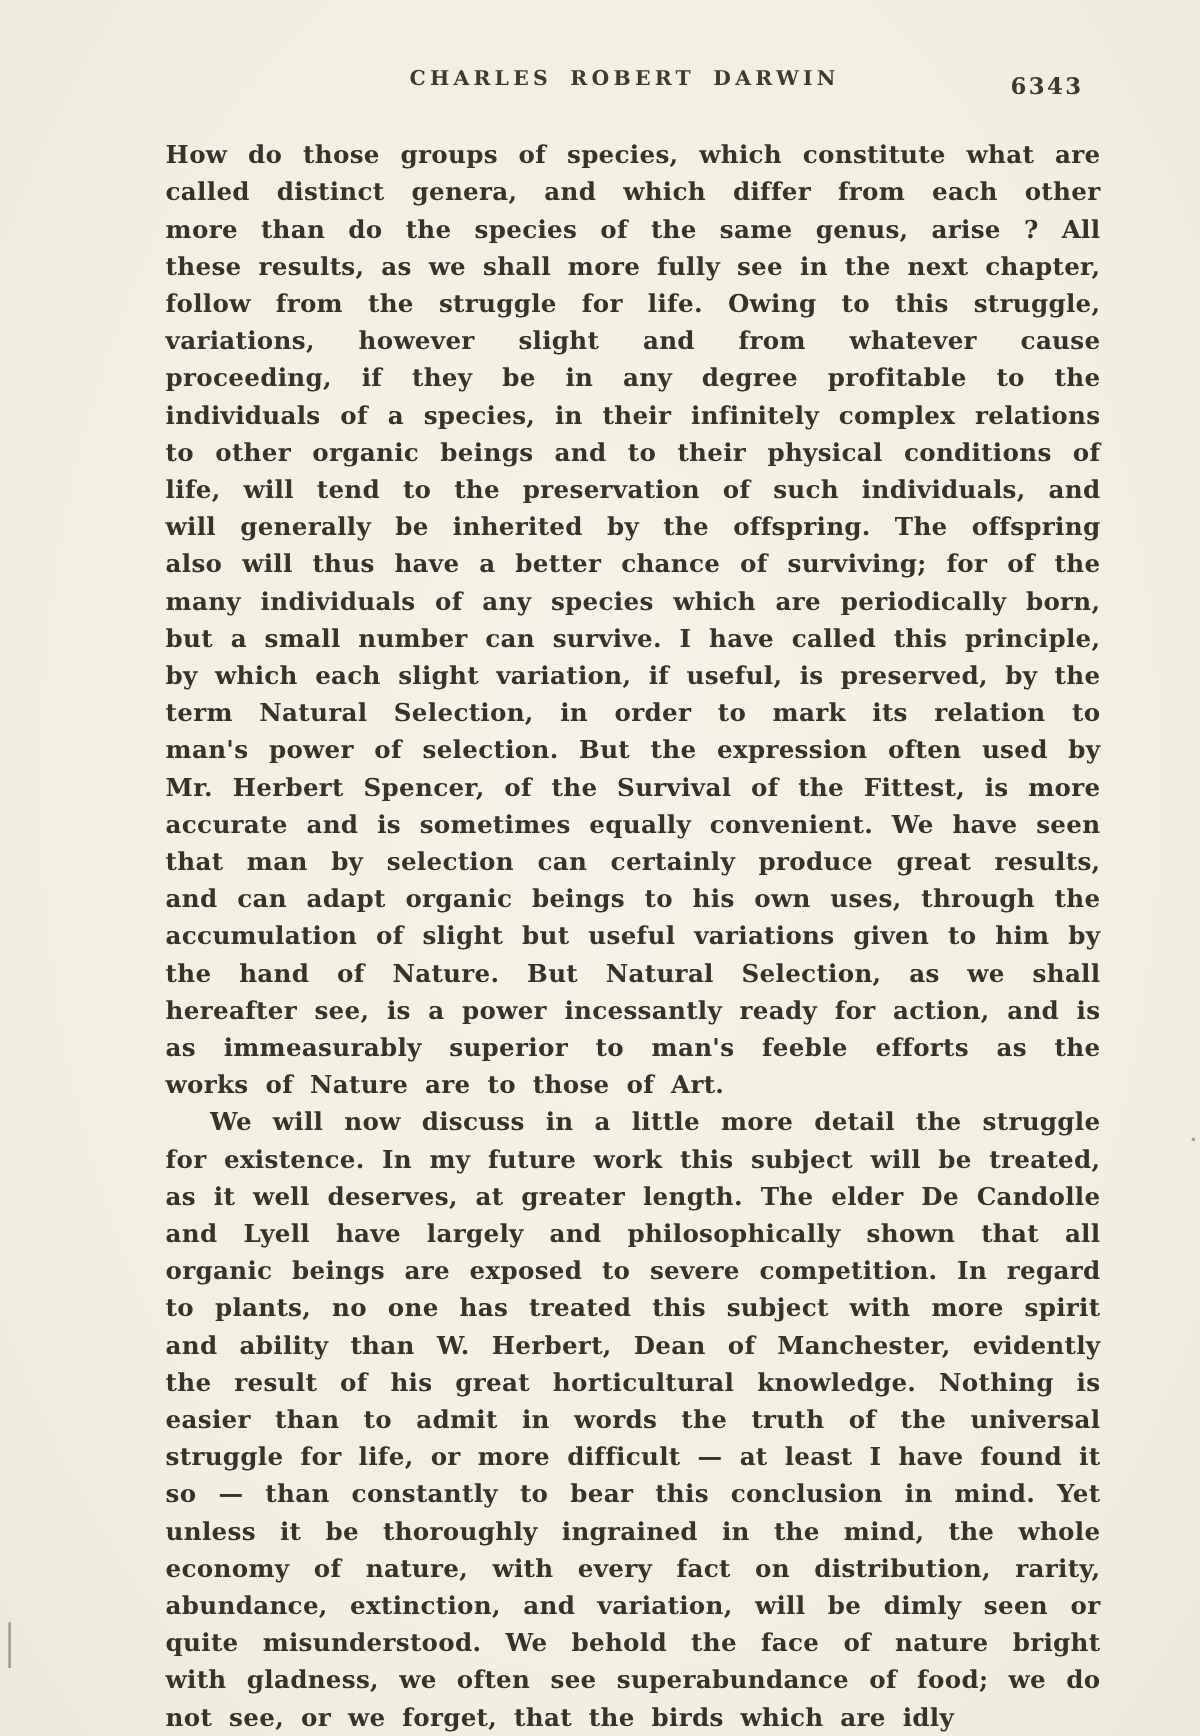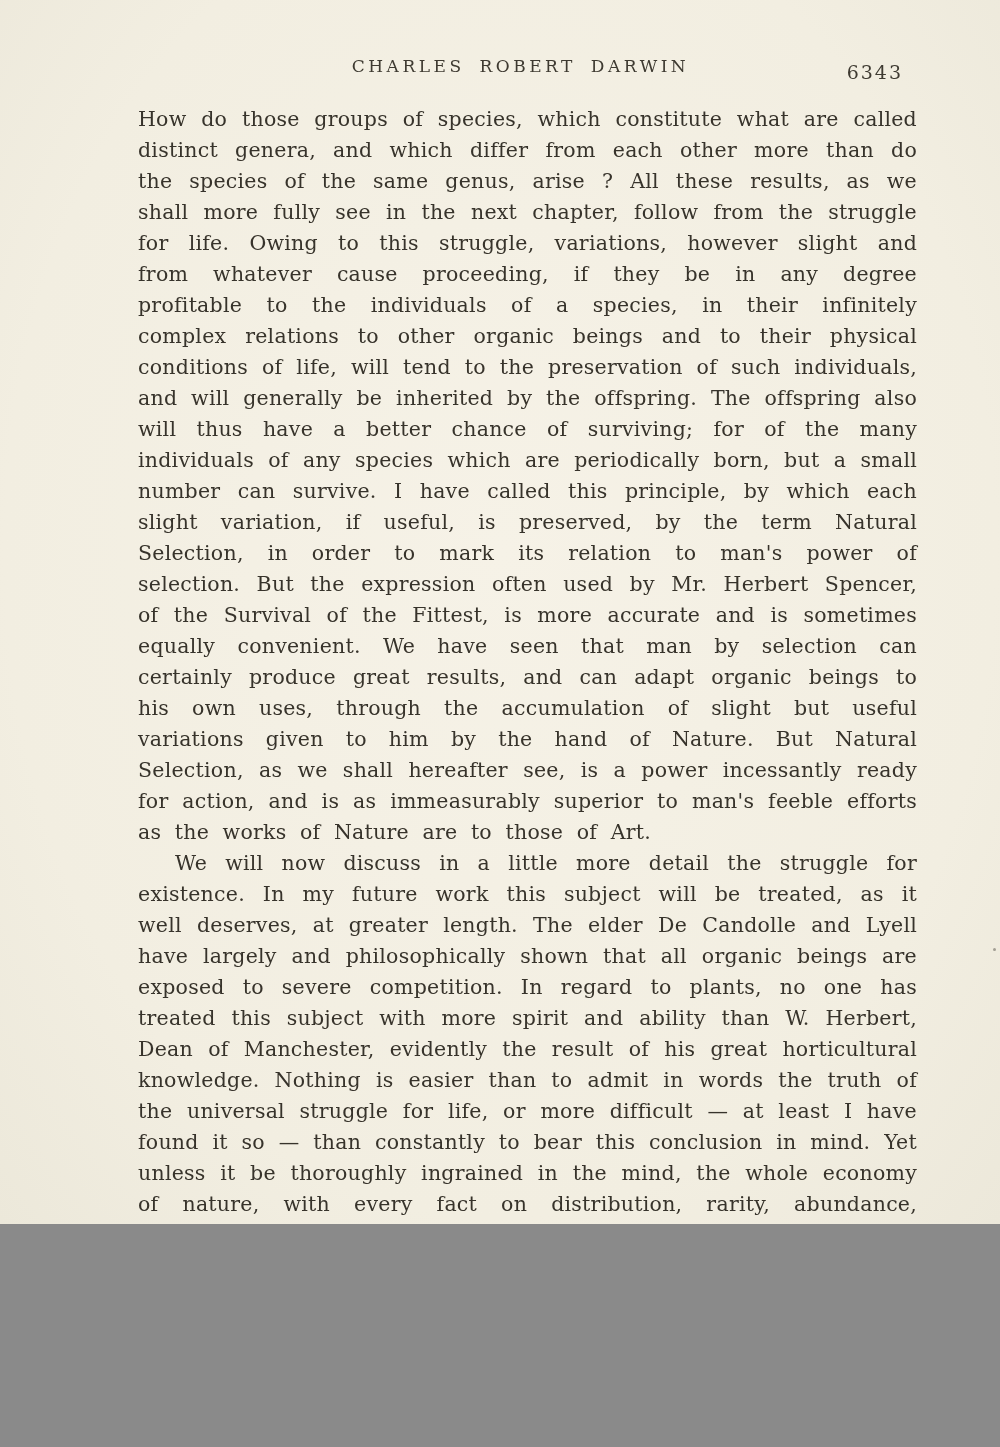--- a/index.html
+++ b/index.html
@@ -3,27 +3,28 @@
 <meta charset="utf-8">
 <style>
   html, body {
     margin: 0;
     padding: 0;
     background: #8a8a8a;
   }
   .page {
     position: relative;
     width: 1000px;
-    height: 1224px;
+    height: 1447px;
     margin: 0 auto;
     background: #f4f0e4;
     background-image: radial-gradient(ellipse at 50% 45%, #f6f2e7 0%, #f2eee1 70%, #ece8da 100%);
     font-family: "DejaVu Serif", "Liberation Serif", serif;
     color: #37332b;
     overflow: hidden;
+    font-weight: bold;
   }
   .header {
     position: absolute;
     left: 138px;
     right: 97px;
     top: 56px;
     height: 30px;
   }
   .running-title {
     position: absolute;
@@ -41,21 +42,21 @@
     right: 0;
     top: 5px;
     font-size: 19px;
     letter-spacing: 2px;
     color: #3e3a31;
   }
   .body-text {
     position: absolute;
     left: 138px;
     width: 779px;
-    top: 104px;
+    top: 114px;
   }
   .para {
     margin: 0;
     text-align: justify;
     font-size: 20.5px;
     line-height: 31px;
     word-spacing: 0.33em;
     letter-spacing: 0.012em;
   }
   .para.indent {

